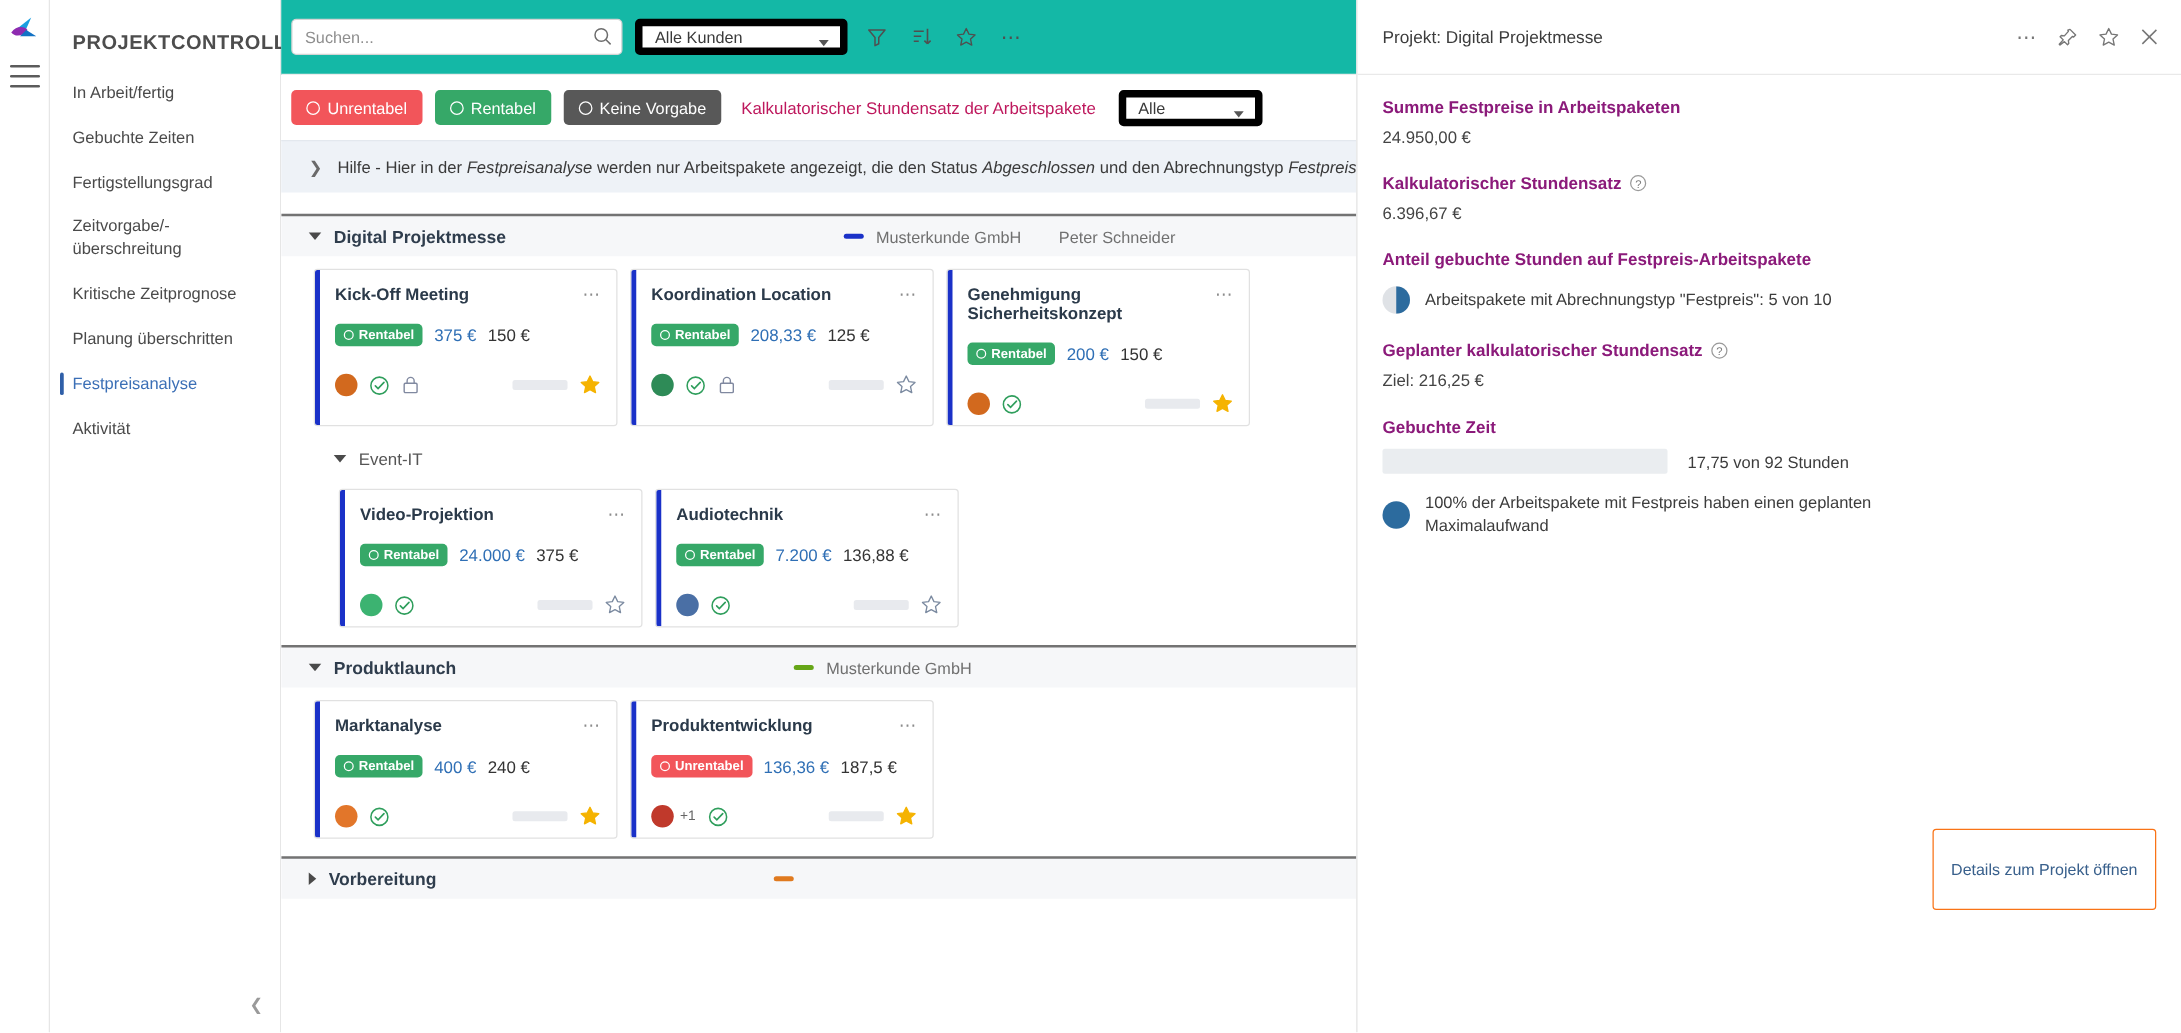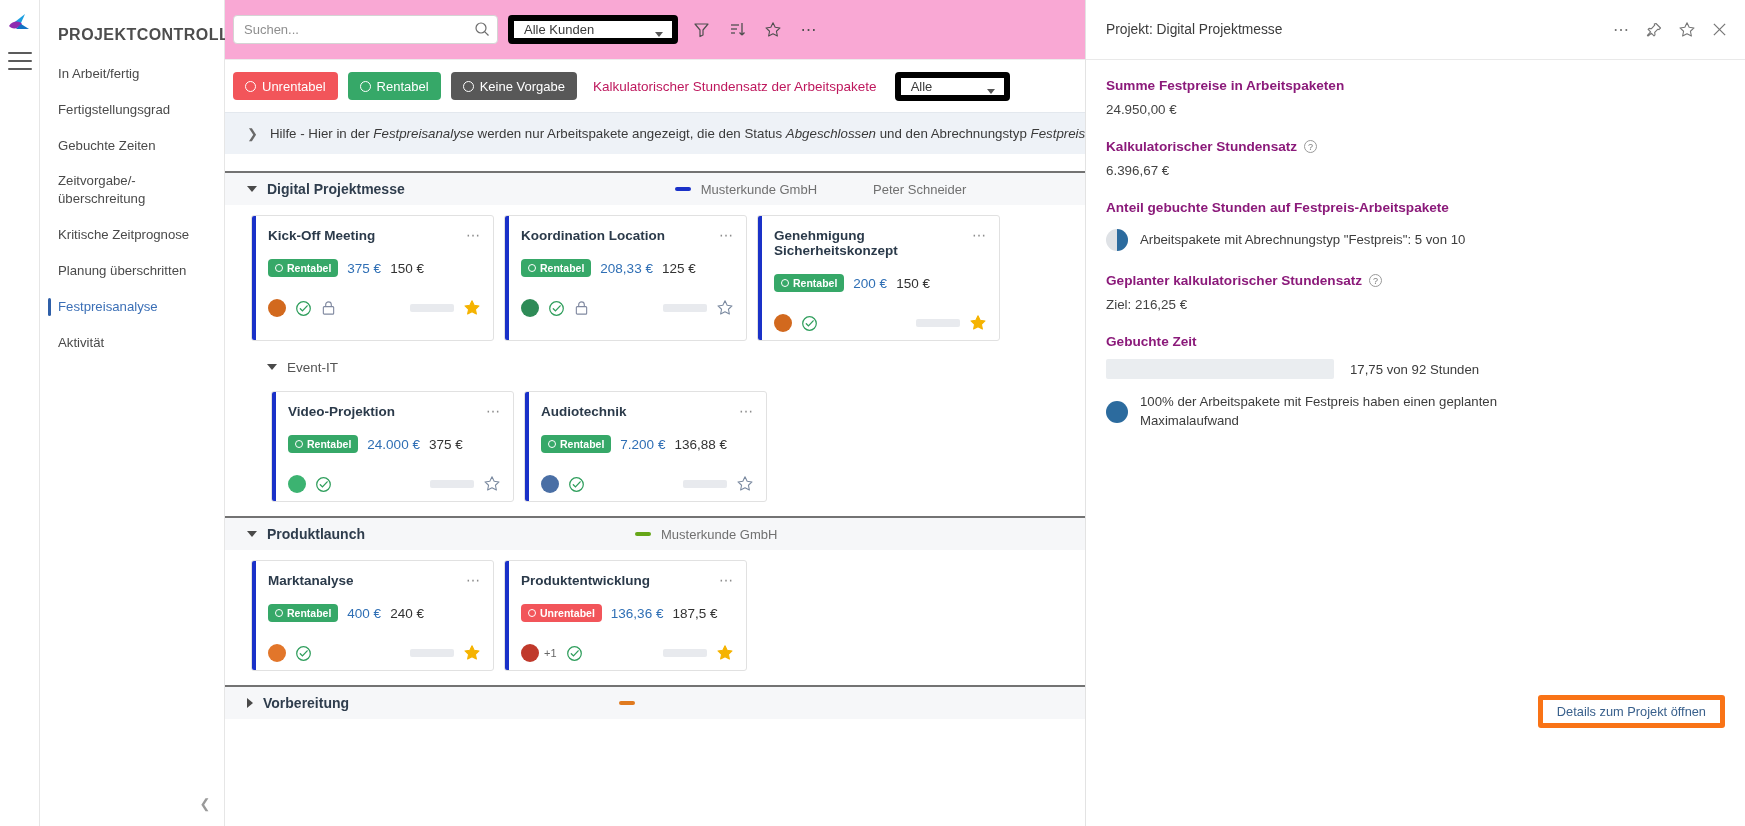--- a/index.html
+++ b/index.html
@@ -46,21 +46,21 @@
     position: absolute; bottom: 14px; right: 10px; width: 18px; height: 18px;
     display:flex; align-items:center; justify-content:center;
     color:#9a9a9a; font-size:13px; cursor:pointer;
   }
 
   
   .main { flex: 1 1 auto; height: 826px; position: relative; background:#ffffff; }
 
   .topbar {
     height: 60px; display:flex; align-items:center; gap: 10px;
-    padding: 0 14px 0 8px; border-bottom: 1px solid #ececec; background:#f9a8d4;
+    padding: 0 14px 0 8px; border-bottom: 1px solid #ececec; background:#14b8a6;
   }
   .search-wrap { position: relative; width: 265px; }
   .search-input {
     width: 265px; height: 29px; border:1px solid #d4d4d4; border-radius:4px;
     padding: 0 30px 0 10px; font-size: 13px; color:#555;
     font-family:"Liberation Sans", sans-serif; outline:none; background:#fff;
   }
   .search-input::placeholder { color:#8e8e8e; }
   .search-ic { position:absolute; right:8px; top:6px; color:#6d6d6d; }
 
@@ -180,22 +180,22 @@
   .dot.solid { background:#2c6b9e; }
   .dot.half { background:#dfe2e6; position:relative; overflow:hidden;}
   .dot.half::after{content:"";position:absolute;right:0;top:0;bottom:0;width:11px;background:#2c6b9e;}
   .rp-note { font-size:13.2px; color:#3c3c3c; line-height:1.42; }
   .prog-row { display:flex; align-items:center; gap:16px; margin-top:10px; }
   .prog-track { width:228px;height:20px;background:#eaedf0;border-radius:2px;overflow:hidden; }
   .prog-fill { height:20px; }
   .prog-label { font-size:13.2px; color:#3c3c3c; }
   .rp-btn {
     position:absolute; right:20px; bottom:98px;
-    border:5px solid #f97316; background:#fff; border-radius:3px;
-    font-size:12.8px; color:#39608c; padding:4px 14px; cursor:pointer;
+    border:1px solid #f97316; background:#fff; border-radius:3px;
+    font-size:12.8px; color:#39608c; padding:24px 14px; cursor:pointer;
     font-family:"Liberation Sans", sans-serif;
   }
   .ycursor { position:absolute; width:6px;height:22px;background:#ffe000; }
 </style>
 </head>
 <body>
 
 <div class="app">
 
   <div class="rail">
@@ -208,22 +208,22 @@
         <i></i>
         <i></i>
         <i></i>
       </div>
   </div>
 
   <div class="sidebar">
     <div class="side-title">PROJEKTCONTROLLING</div>
     <div id="sidebar-items">
         <div class="side-item">In Arbeit/fertig</div>
+        <div class="side-item">Gebuchte Zeiten</div>
         <div class="side-item">Fertigstellungsgrad</div>
-        <div class="side-item">Gebuchte Zeiten</div>
         <div class="side-item">Zeitvorgabe/-überschreitung</div>
         <div class="side-item">Kritische Zeitprognose</div>
         <div class="side-item">Planung überschritten</div>
         <div class="side-item active">Festpreisanalyse</div>
         <div class="side-item">Aktivität</div>
       </div>
     <div class="side-collapse">❮</div>
   </div>
 
   <div class="main">
@@ -318,21 +318,21 @@
     <div class="ycursor" style="left:905px; top:143px;"></div>
 
     <div class="board">
       <div class="board-inner" id="board-inner">
           <div class="group-head">
             <span class="tri"></span>
             <span class="group-name">Digital Projektmesse</span>
             <span style="flex:0 0 250px"></span>
             <span class="dash" style="background:#1a31c8"></span>
             <span class="group-meta">Musterkunde GmbH</span>
-            <span class="group-meta" style="margin-left:46px">Peter Schneider</span>
+            <span class="group-meta" style="margin-left:20px">Peter Schneider</span>
           </div>
           <div class="cards">
             <div class="card">
               <div class="card-top">
                 <span class="card-title">Kick-Off Meeting</span>
                 <span class="dots">⋯</span>
               </div>
               <div class="card-mid">
                 <span class="tag green">
                   <span class="ring"></span>

